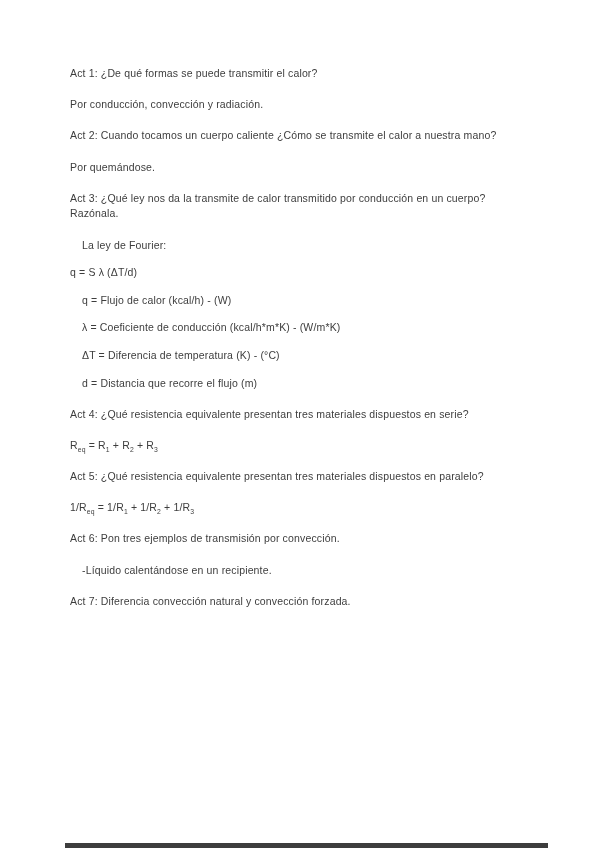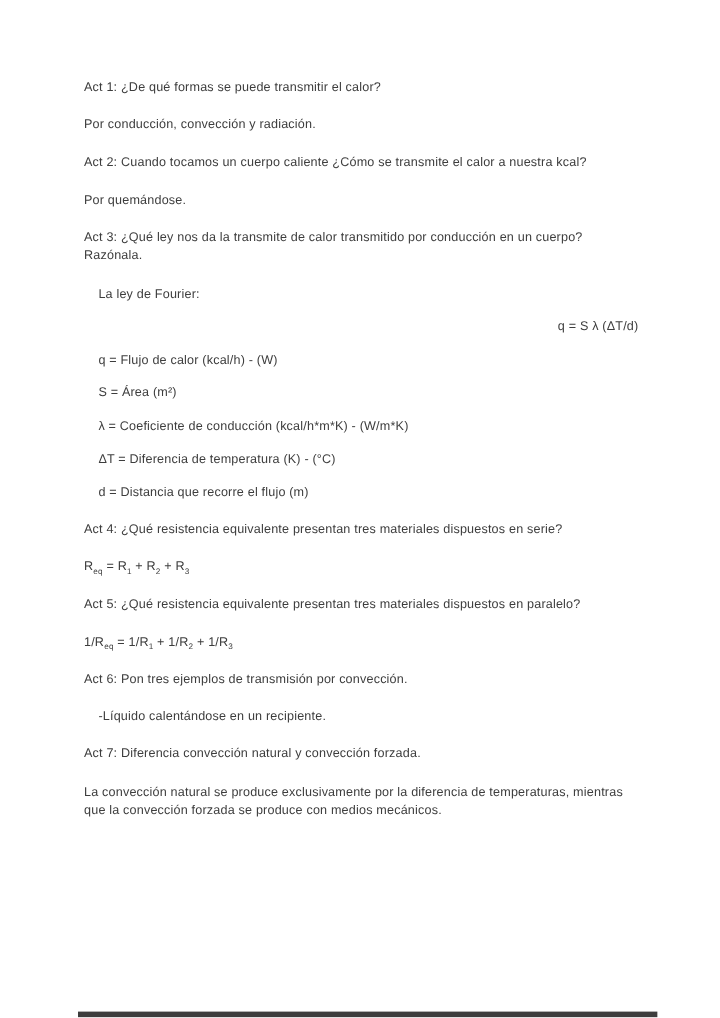--- a/index.html
+++ b/index.html
@@ -20,21 +20,21 @@
     left: 70px;
     top: 66px;
     width: 462px;
     font-size: 10.5px;
     line-height: 15.6px;
     color: #3d3d3d;
     letter-spacing: 0.15px;
   }
   .para { margin: 0 0 15.6px 0; }
   .line { margin: 12px; }
-  .formula-center { text-align: right; margin: 0; }
+  .formula-center { text-align: left; margin: 0; }
   .list-block { margin: 0 0 15.6px 0; }
   sub {
     font-size: 0.65em;
     line-height: 0;
   }
   .bottom-bar {
     position: absolute;
     left: 65px;
     right: 0;
     bottom: 0;
@@ -43,46 +43,44 @@
 </style>
 </head>
 <body>
 
 <div class="canvas">
   <div class="doc">
 
     <p class="para">Act 1: ¿De qué formas se puede transmitir el calor?</p>
     <p class="para">Por conducción, convección y radiación.</p>
 
-    <p class="para">Act 2: Cuando tocamos un cuerpo caliente ¿Cómo se transmite el calor a nuestra kcal?</p>
+    <p class="para">Act 2: Cuando tocamos un cuerpo caliente ¿Cómo se transmite el calor a nuestra mano?</p>
     <p class="para">Por quemándose.</p>
 
     <p class="para">Act 3: ¿Qué ley nos da la transmite de calor transmitido por conducción en un cuerpo? Razónala.</p>
 
     <div class="list-block">
       <p class="line">La ley de Fourier:</p>
       <p class="formula-center">q = S  λ  (ΔT/d)</p>
       <p class="line">q = Flujo de calor (kcal/h) - (W)</p>
-      <p class="line">S = Área (m²)</p>
       <p class="line">λ  = Coeficiente de conducción (kcal/h*m*K) - (W/m*K)</p>
       <p class="line">ΔT = Diferencia de temperatura (K) - (°C)</p>
       <p class="line">d = Distancia que recorre el flujo (m)</p>
     </div>
 
     <p class="para">Act 4: ¿Qué resistencia equivalente presentan tres materiales dispuestos en serie?</p>
     <p class="para"><span>R</span><sub>eq</sub><span> = R</span><sub>1</sub><span> + R</span><sub>2</sub><span> + R</span><sub>3</sub></p>
 
     <p class="para">Act 5: ¿Qué resistencia equivalente presentan tres materiales dispuestos en paralelo?</p>
     <p class="para"><span>1/R</span><sub>eq</sub><span> = 1/R</span><sub>1</sub><span> + 1/R</span><sub>2</sub><span> + 1/R</span><sub>3</sub></p>
 
     <p class="para">Act 6: Pon tres ejemplos de transmisión por convección.</p>
 
     <div class="list-block">
       <p class="line">-Líquido calentándose en un recipiente.</p>
     </div>
 
     <p class="para">Act 7: Diferencia convección natural y convección forzada.</p>
-    <p class="para">La convección natural se produce exclusivamente por la diferencia de temperaturas, mientras que la convección forzada se produce con medios mecánicos.</p>
 
   </div>
 
   <div class="bottom-bar" style="background: rgb(61, 61, 61);"></div>
 </div>
 
 </body></html>

